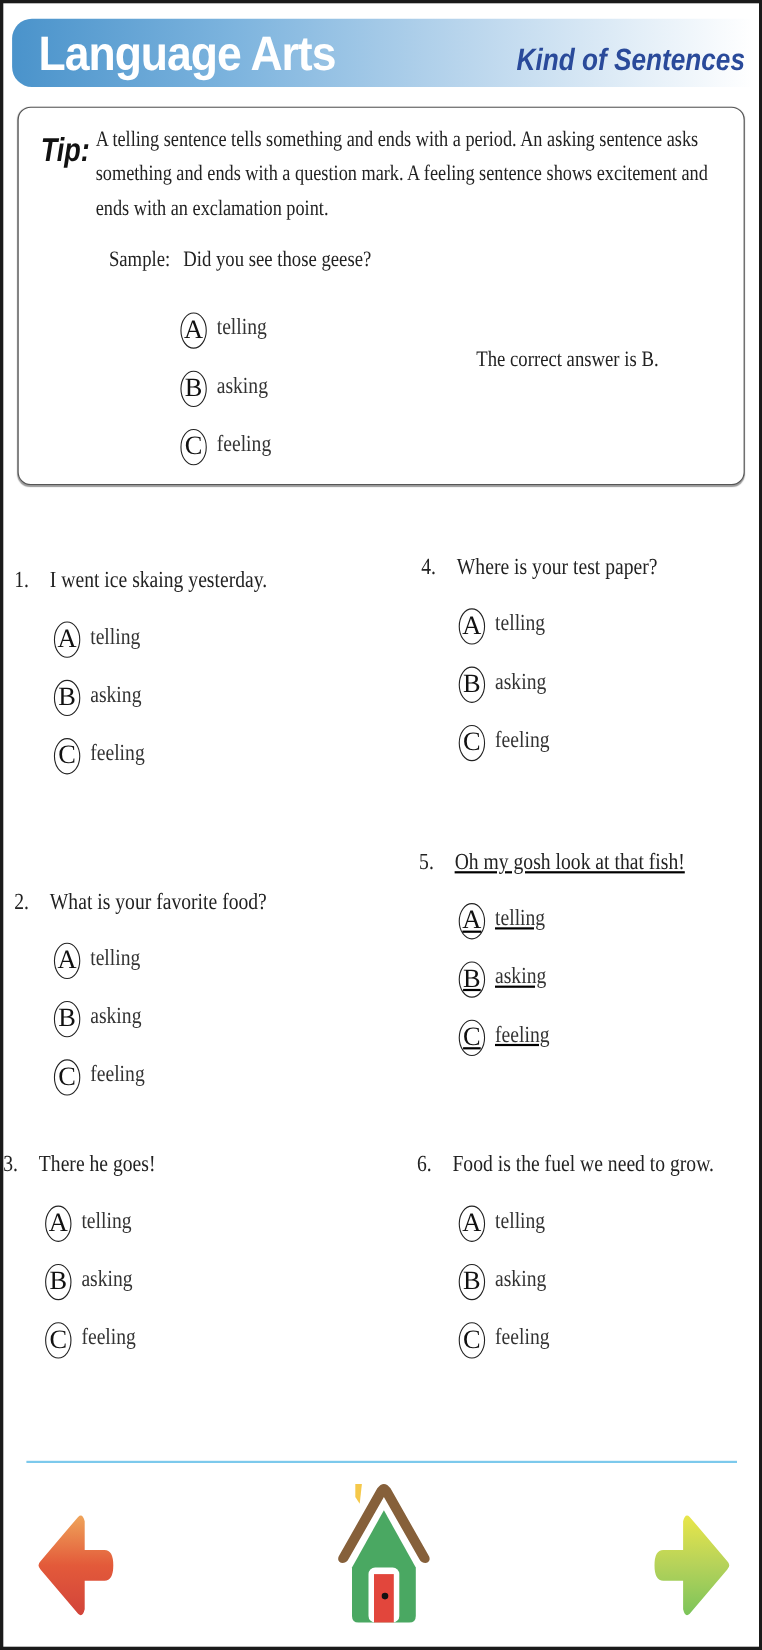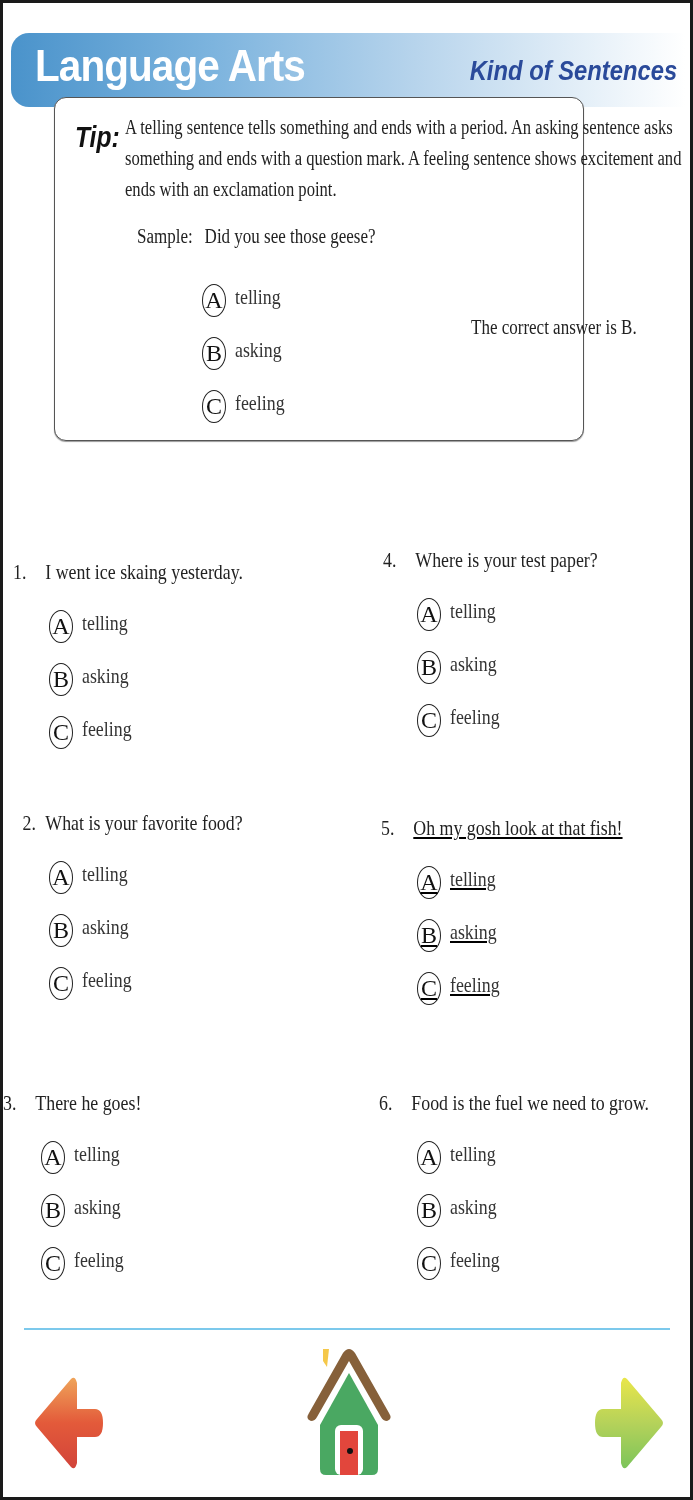--- a/index.html
+++ b/index.html
@@ -2,42 +2,40 @@
 <html><head>
   <meta charset="utf-8">
   <style>
     * { box-sizing: border-box; margin: 0; padding: 0; }
     html, body { width: 693px; height: 1500px; background: #1a1a1a; overflow: hidden; }
     .page {
       position: absolute; left: 3px; top: 3px; width: 687px; height: 1494px;
       background: #ffffff;
     }
     .header {
-      position: absolute; left: 8px; top: 14px; width: 674px; height: 74px;
+      position: absolute; left: 8px; top: 14px; width: 674px; height: 62px;
       border-radius: 18px 0 0 18px;
       background: linear-gradient(to right, #4a93cb 0%, #7db4de 30%, #b7d4ec 60%, #e4eff8 85%, #ffffff 100%);
-      margin-top: 16px;
     }
     .header-title {
       position: absolute; left: 24px; top: 8px;
       font-family: "Liberation Sans", sans-serif; font-weight: bold;
       font-size: 44px; color: #ffffff; letter-spacing: -1px;
       transform: scaleX(0.92); transform-origin: left center;
     }
     .header-subtitle {
       position: absolute; right: 8px; top: 22px;
       font-family: "Liberation Sans", sans-serif; font-weight: bold; font-style: italic;
       font-size: 28px; color: #2a4a9a;
       transform: scaleX(0.85); transform-origin: right center;
     }
     .tip-box {
-      position: absolute; left: 13px; top: 94px; width: 530px; height: 344px;
+      position: absolute; left: 13px; top: 94px; width: 661px; height: 344px;
       border: 1.5px solid #555; border-radius: 12px; background: #fff;
       box-shadow: 0 1px 1px #999;
-      margin-left: 38px;
     }
     .tip-label {
       position: absolute; left: 20px; top: 22px;
       font-family: "Liberation Sans", sans-serif; font-weight: bold; font-style: italic;
       font-size: 30px; color: #111;
       transform: scaleX(0.82); transform-origin: left center;
     }
     .tip-text {
       position: absolute; left: 70px; top: 14px; width: 580px;
       font-family: "Liberation Serif", serif; font-size: 20px; line-height: 31px; color: #222;
@@ -64,21 +62,21 @@
       display: flex; align-items: center; justify-content: center;
       font-family: "Liberation Serif", serif; font-size: 24px; color: #111;
       flex-shrink: 0; background: #fff;
     }
     .opt-label {
       margin-left: 9px;
       font-family: "Liberation Serif", serif; font-size: 21px; color: #333;
       transform: scaleX(0.85); transform-origin: left center; display: inline-block;
       margin-top: -6px;
     }
-    .question { position: absolute; margin-top: 45px; }
+    .question { position: absolute; }
     .q-text {
       font-family: "Liberation Serif", serif; font-size: 21px; color: #222;
       white-space: nowrap; transform: scaleX(0.85); transform-origin: left top;
       display: block; height: 34px;
     }
     .q-num { display: inline-block; width: 38px; }
     .q-options { margin-left: 36px; margin-top: 6px; }
     .divider {
       position: absolute; left: 21px; top: 1325px; width: 646px; height: 2px;
       background: #7cc9ec;
@@ -131,21 +129,21 @@
           <span class="bubble">B</span>
           <span class="opt-label">asking</span>
         </div>
       <div class="option">
           <span class="bubble">C</span>
           <span class="opt-label">feeling</span>
         </div>
     </div>
   </div>
 
-  <div class="question" style="left:10px; top:763px;text-align:center;">
+  <div class="question" style="left:10px; top:804px;">
     <span class="q-text"><span class="q-num">2.</span><span>What is your favorite food?</span></span>
     <div class="q-options">
       <div class="option">
           <span class="bubble">A</span>
           <span class="opt-label">telling</span>
         </div>
       <div class="option">
           <span class="bubble">B</span>
           <span class="opt-label">asking</span>
         </div>

